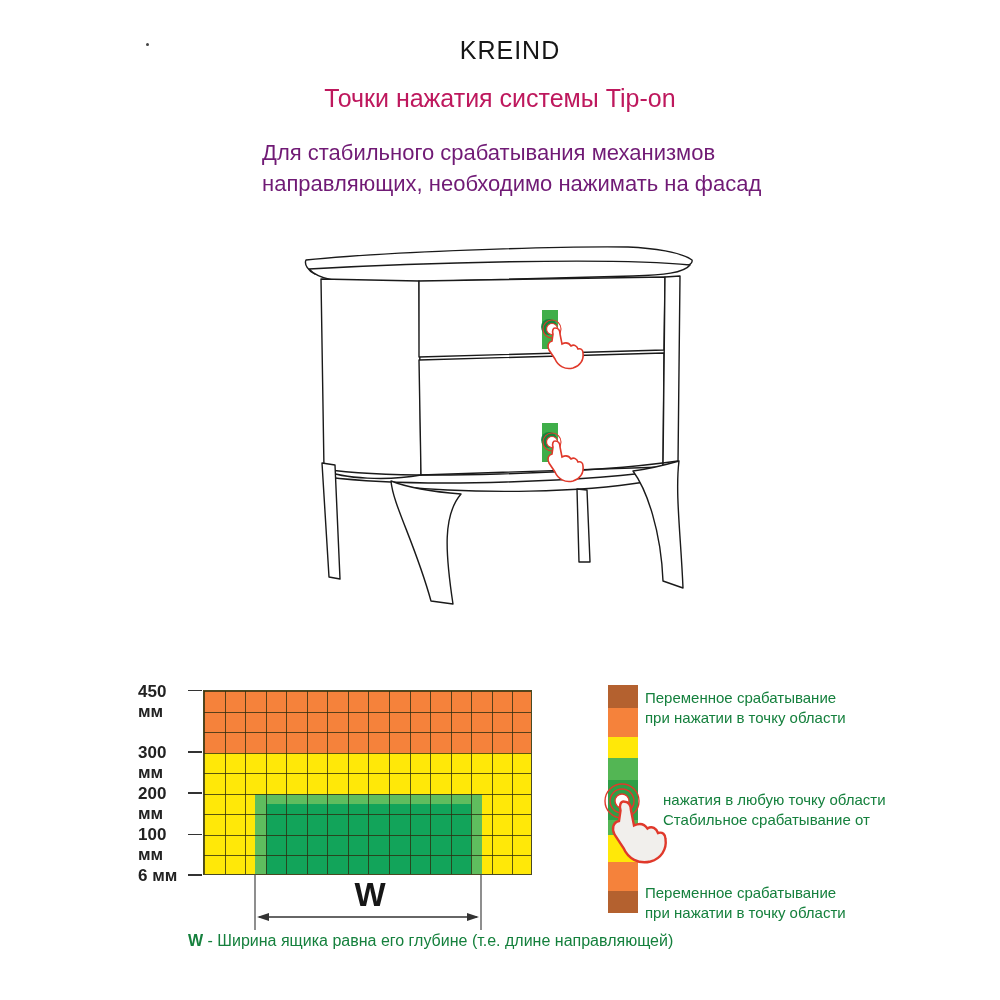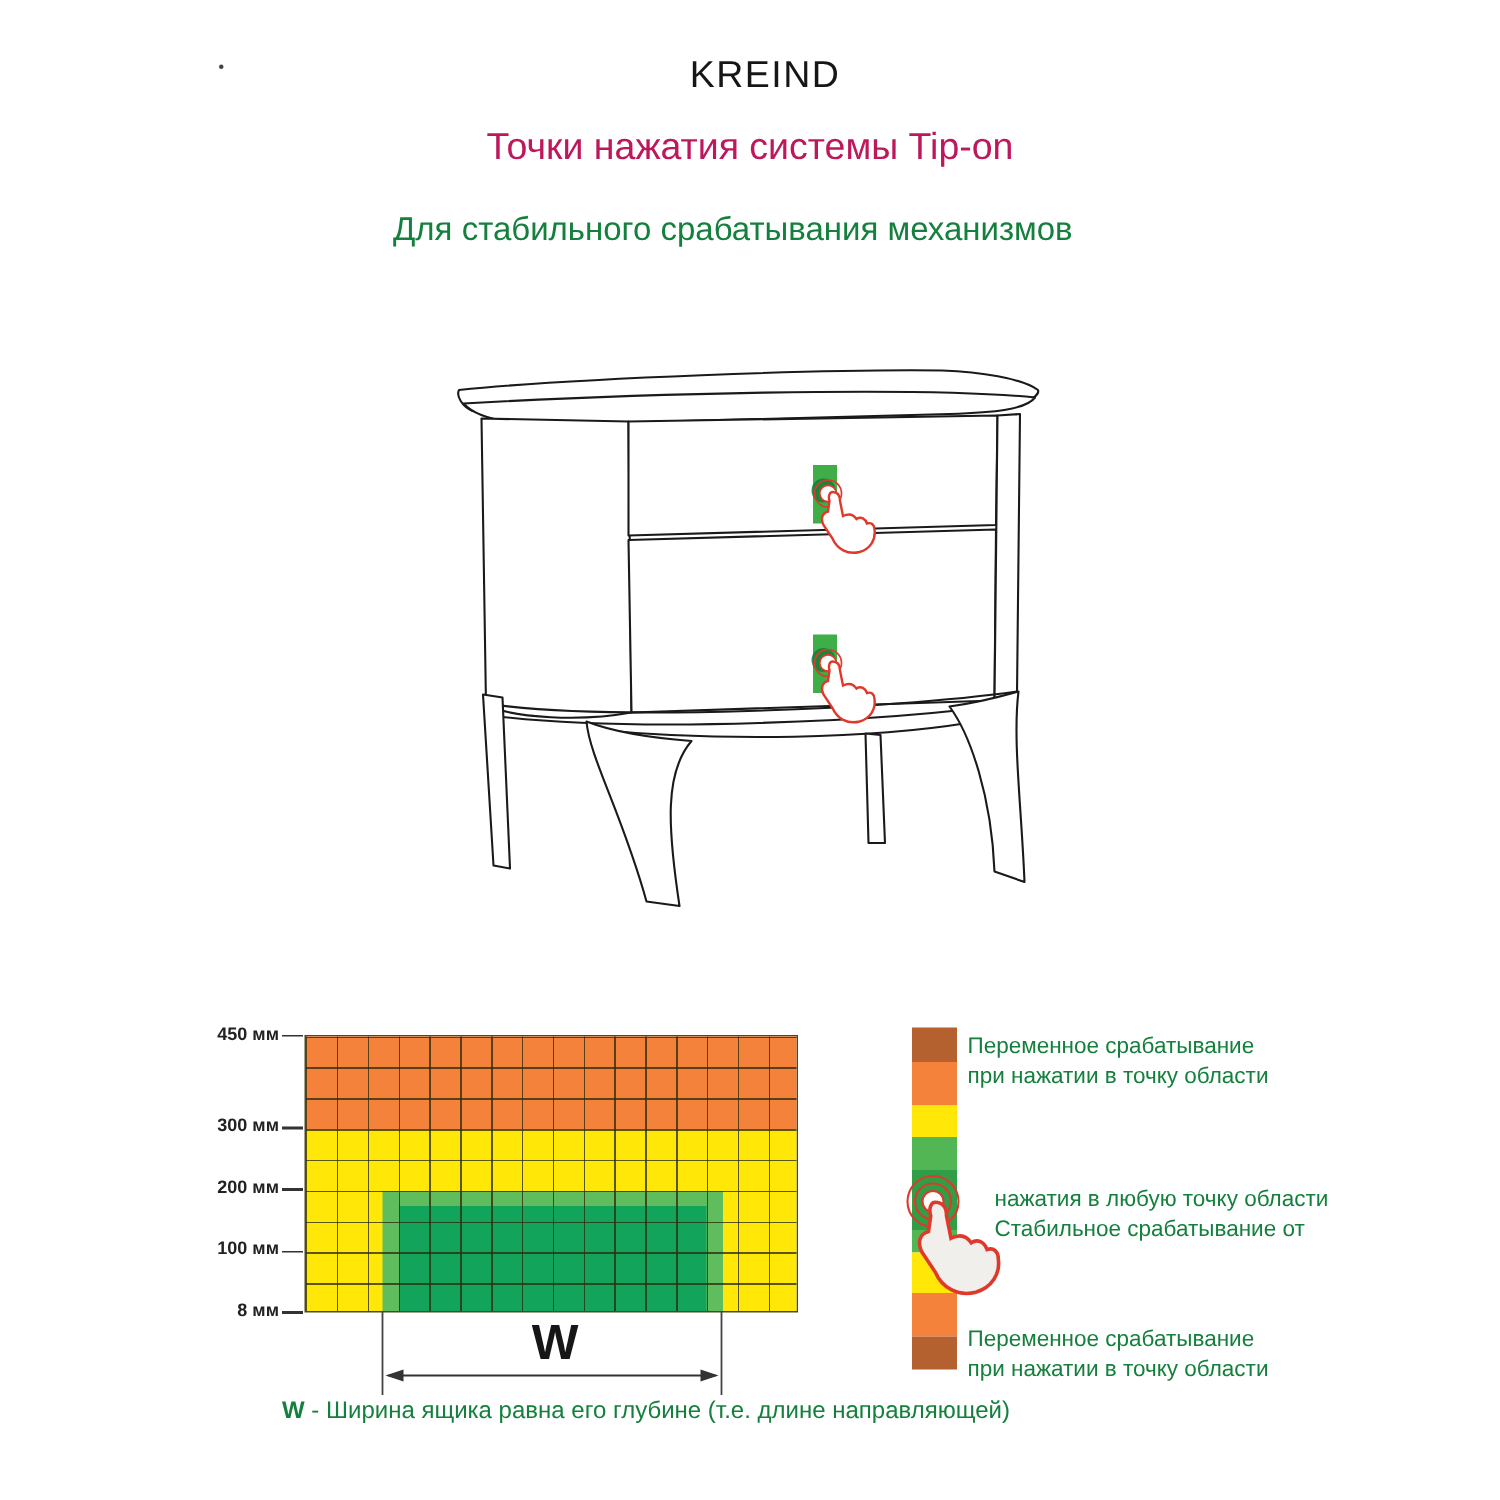--- a/index.html
+++ b/index.html
@@ -3,30 +3,30 @@
 <meta charset="utf-8">
 <style>
   html,body{margin:0;padding:0;background:#ffffff;}
   #canvas{
     position:relative;width:1000px;height:1000px;background:#ffffff;overflow:hidden;
     font-family:"Liberation Sans","DejaVu Sans",sans-serif;color:#1c1c1c;
   }
   .abs{position:absolute;}
   .brand-title{left:0;top:36px;width:1000px;text-align:center;font-size:25px;letter-spacing:1px;color:#161616;padding-left:10px;}
   .subtitle{left:0;top:84px;width:1000px;text-align:center;font-size:25px;color:#be185d;}
-  .desc{left:262px;top:137px;width:520px;font-size:22px;line-height:31px;color:#15803d;}
+  .desc{left:262px;top:137px;width:520px;font-size:22px;line-height:31px;color:#701a75;}
   .dot-artifact{left:146px;top:43px;width:3px;height:3px;background:#444;border-radius:50%;}
   
   .grid{left:203px;top:690px;width:329px;height:185px;border:1px solid #4a4a22;box-sizing:border-box;}
   .zone{position:absolute;}
   .mesh{position:absolute;left:0;top:0;right:0;bottom:0;
     background-image:
       repeating-linear-gradient(to right, rgba(45,45,15,.78) 0 1px, transparent 1px 20.5625px),
       repeating-linear-gradient(to bottom, rgba(45,45,15,.78) 0 1px, transparent 1px 20.556px);}
-  .ytick-label{width:48px;text-align:right;font-size:12px;font-weight:600;color:#222;}
+  .ytick-label{width:48px;text-align:left;font-size:17px;font-weight:600;color:#222;}
   .ytick-dash{width:14px;height:1.5px;background:#333;}
   .w-label{left:330px;top:876px;width:80px;text-align:center;font-size:33px;font-weight:600;color:#161616;}
   .footnote{left:188px;top:932px;font-size:16px;color:#15803d;}
   .footnote b{font-weight:700;}
   
   .legend-bar{left:608px;top:685px;width:30px;}
   .legend-seg{width:30px;}
   .legend-text{font-size:15px;line-height:20px;color:#15803d;}
   svg{display:block;}
 </style>
@@ -35,20 +35,21 @@
 
 <div id="canvas">
 
   <div class="abs dot-artifact"></div>
 
   <div class="abs brand-title">KREIND</div>
   <div class="abs subtitle">Точки нажатия системы Tip-on</div>
 
   <div class="abs desc">
     <div>Для стабильного срабатывания механизмов</div>
+    <div>направляющих, необходимо нажимать на фасад</div>
   </div>
 
   <svg class="abs" style="left:293px;top:243px;" width="410" height="385" viewBox="0 0 410 385">
     <g fill="#ffffff" stroke="#1a1a1a" stroke-width="1.4" stroke-linejoin="round">
 
       <path d="M13,17 C90,9 260,3 335,4 C360,5 388,9 399,17 C400,20 396,23 388,25 C300,21 120,27 22,31 C15,28 11,21 13,17 Z"></path>
       <path d="M16,26 C120,20 320,14 397,22 C391,30 370,32 340,33 L75,40 C45,40 25,36 16,26 Z"></path>
 
       <path d="M28,36 L126,38 L128,232 C95,238 50,236 31,227 Z"></path>
       <path d="M126,38 L372,34 L371,107 L126,114 Z"></path>
@@ -95,21 +96,21 @@
   </div>
 
   <div class="abs ytick-label" style="left:138px;top:682px;">450 мм</div>
   <div class="abs ytick-dash" style="left:188px;top:689.5px;"></div>
   <div class="abs ytick-label" style="left:138px;top:743px;">300 мм</div>
   <div class="abs ytick-dash" style="left:188px;top:751px;"></div>
   <div class="abs ytick-label" style="left:138px;top:784px;">200 мм</div>
   <div class="abs ytick-dash" style="left:188px;top:792px;"></div>
   <div class="abs ytick-label" style="left:138px;top:825px;">100 мм</div>
   <div class="abs ytick-dash" style="left:188px;top:833.5px;"></div>
-  <div class="abs ytick-label" style="left:138px;top:866px;">8 мм</div>
+  <div class="abs ytick-label" style="left:138px;top:866px;">6 мм</div>
   <div class="abs ytick-dash" style="left:188px;top:874px;"></div>
 
   <svg class="abs" style="left:245px;top:874px;" width="246" height="60" viewBox="0 0 246 60">
     <line x1="10" y1="0" x2="10" y2="56" stroke="#444" stroke-width="1.2"></line>
     <line x1="236" y1="0" x2="236" y2="56" stroke="#444" stroke-width="1.2"></line>
     <line x1="14" y1="43" x2="232" y2="43" stroke="#333" stroke-width="1.4"></line>
     <polygon points="12,43 24,39 24,47" fill="#333"></polygon>
     <polygon points="234,43 222,39 222,47" fill="#333"></polygon>
   </svg>
   <div class="abs w-label">W</div>

